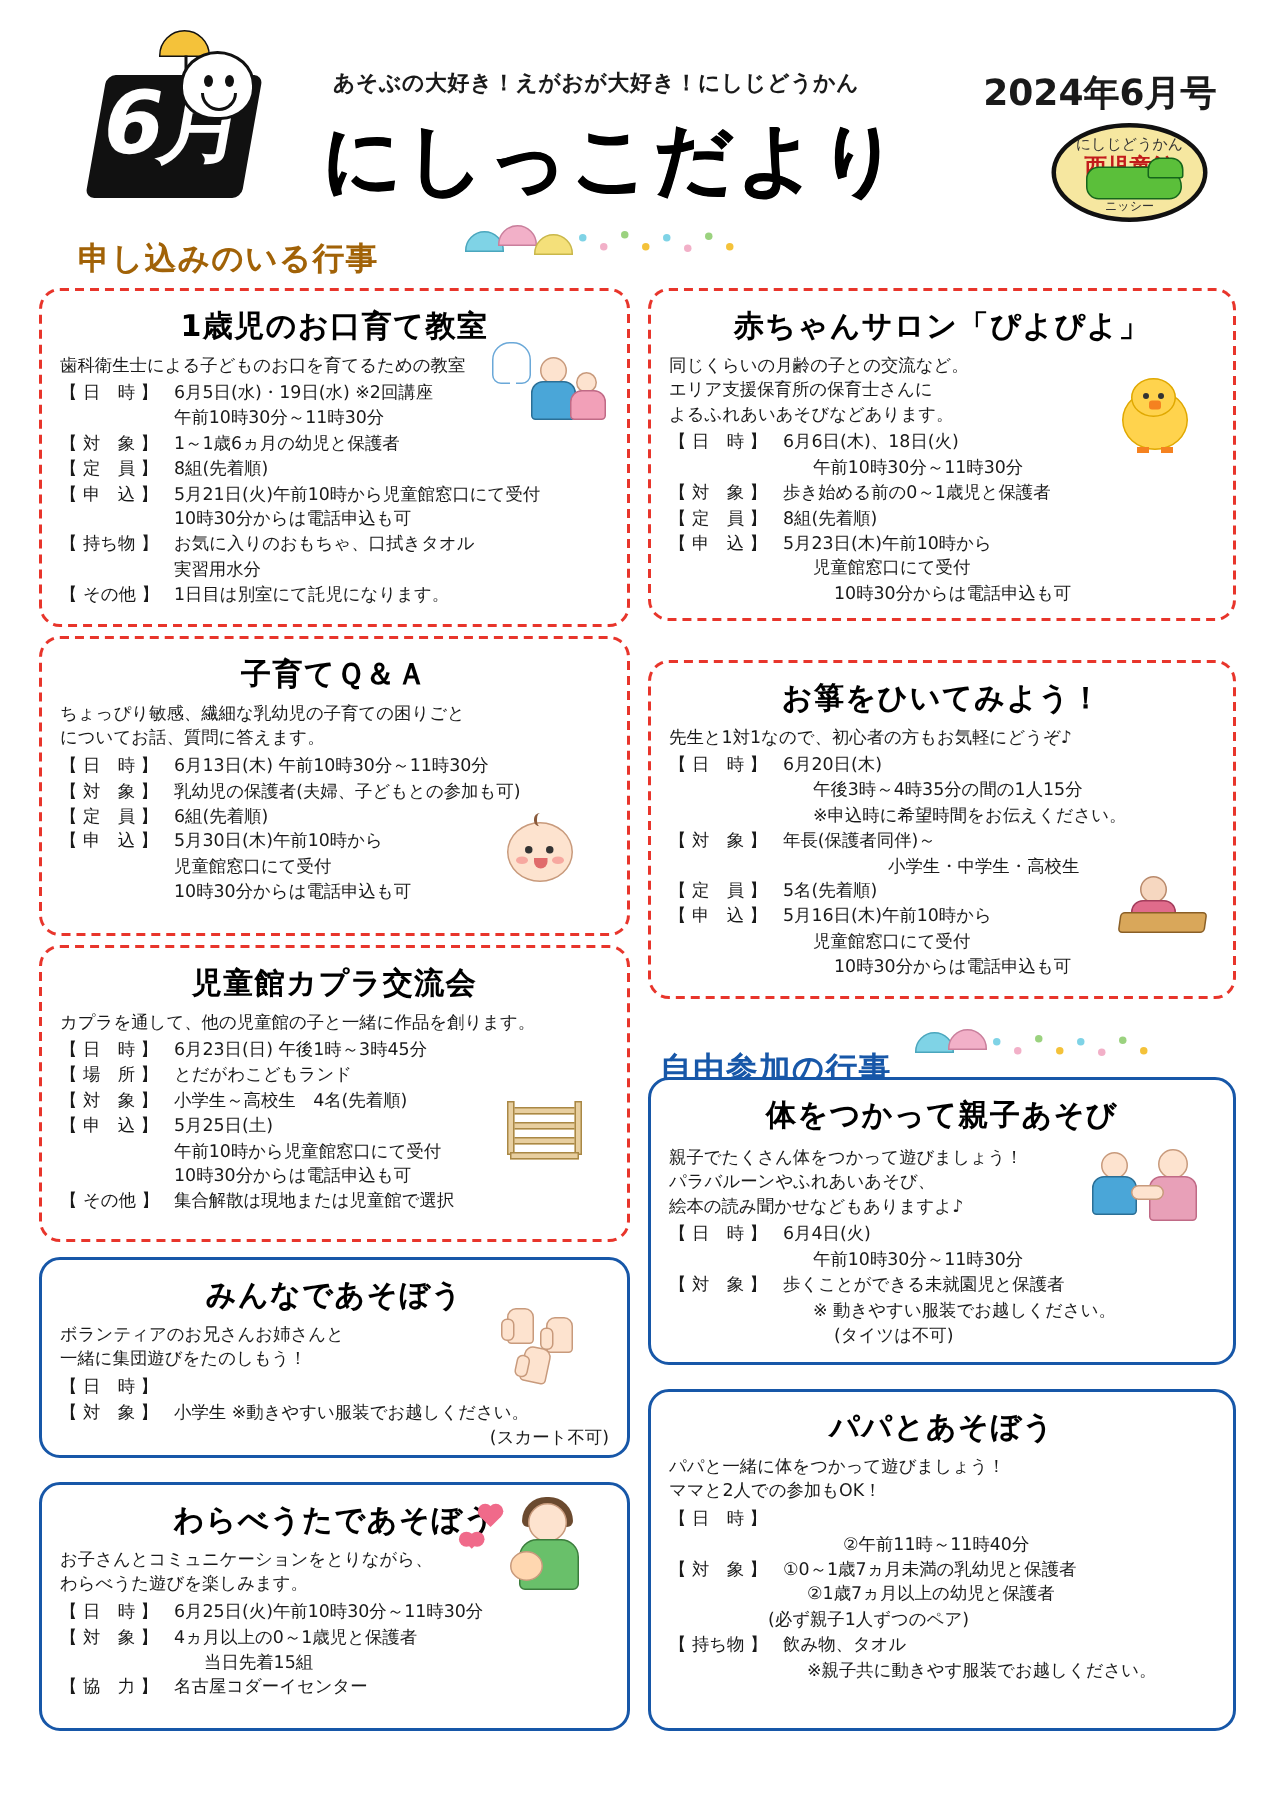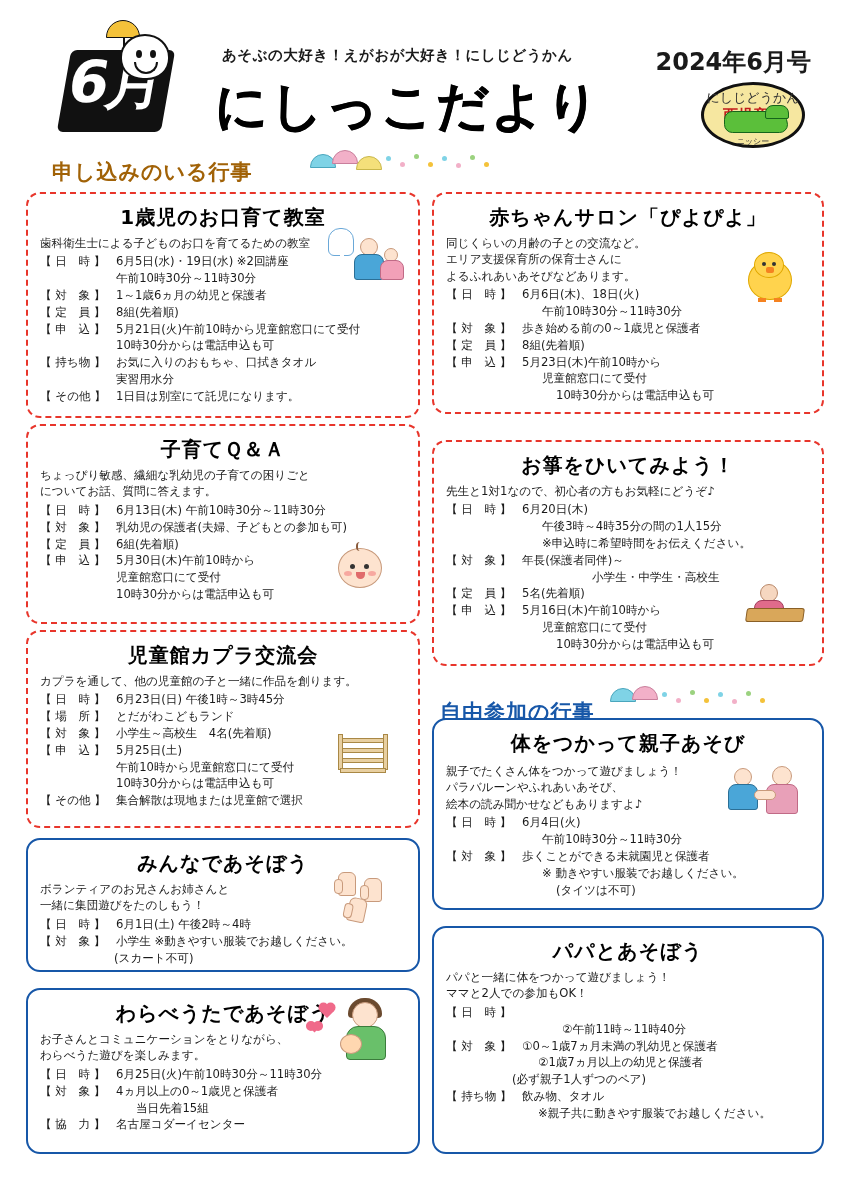--- a/index.html
+++ b/index.html
@@ -52,21 +52,21 @@
   }
   .issue {
     position:absolute; right: 38px; top: 46px;
     font-size: 24px; font-weight: bold; letter-spacing: 0px;
   }
   .stamp {
     position:absolute; right: 44px; top: 82px; width: 104px; height: 66px;
     border-radius: 50%; background:#f6e7a0; border: 3px solid #111;
     text-align:center;
   }
-  .stamp .small { font-size: 13px; margin-top: 4px; color:#333;}
+  .stamp .small { font-size: 10px; margin-top: 4px; color:#333;}
   .stamp .big { font-size: 15px; font-weight:bold; color:#c21b1b; line-height: 1.1;}
   .stamp .nissi { font-size: 8px; color:#333; margin-top:12px;}
   .stamp .croc {
     position:absolute; left: 20px; top: 26px; width: 64px; height: 22px;
     background:#5bbf3a; border-radius: 10px 16px 10px 10px; border:1.5px solid #15651b;
   }
   .stamp .croc:before{content:""; position:absolute; left:40px; top:-7px; width:22px;height:12px;background:#5bbf3a;border:1.5px solid #15651b;border-radius:8px 8px 2px 2px;}
 
   
   .sec-head {
@@ -430,27 +430,26 @@
     </div>
   </div>
 
   <div class="card blue" style="left:26px; top:838px; width:394px; height:134px;">
     <h3>みんなであそぼう</h3>
     <div class="lead" style="white-space:pre-line;">ボランティアのお兄さんお姉さんと
 一緒に集団遊びをたのしもう！</div>
     <div class="rows">
       <div class="row">
           <span class="lbl">【 日　時 】</span>
-          <span class="val">6月1日(土) 午後2時～4時</span>
         </div>
       <div class="row">
           <span class="lbl">【 対　象 】</span>
           <span class="val">小学生 ※動きやすい服装でお越しください。</span>
         </div>
-      <div class="sub" style="margin-left:74px;">(スカート不可)</div>
+      <div class="sub" style="margin-left:48px;text-align:right;">(スカート不可)</div>
     </div>
     <div class="ill hands" style="right:24px; top:32px;">
       <div class="hand" style="left:0;top:0;"></div>
       <div class="hand" style="left:26px;top:6px;"></div>
       <div class="hand" style="left:10px;top:26px;transform:rotate(12deg);"></div>
     </div>
   </div>
 
   <div class="card blue" style="left:432px; top:926px; width:392px; height:228px;">
     <h3>パパとあそぼう</h3>

